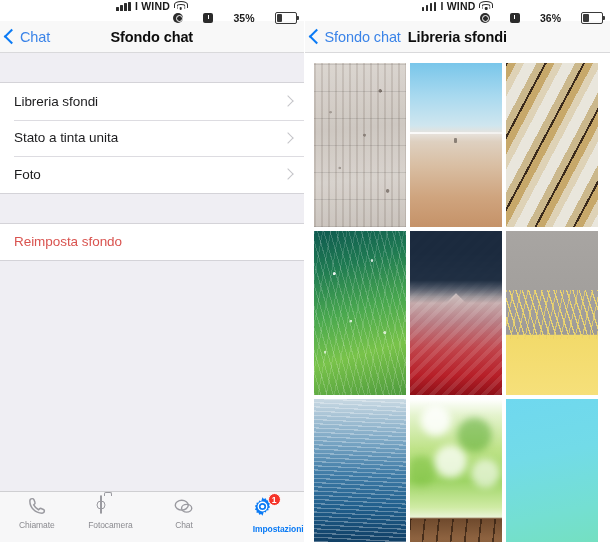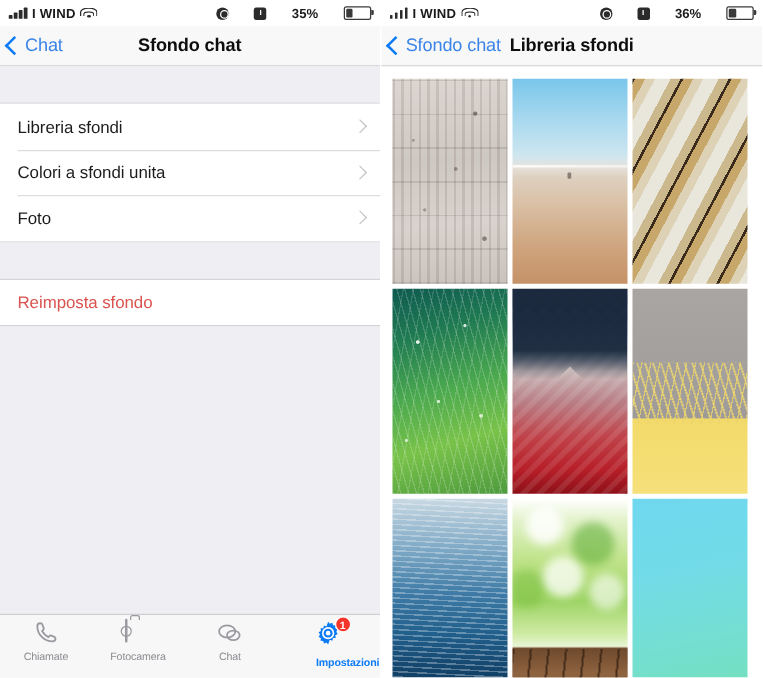--- a/index.html
+++ b/index.html
@@ -11,21 +11,21 @@
     -webkit-font-smoothing:antialiased;
   }
   .screens{display:flex;width:610px;height:542px;}
   .phone{position:relative;width:304px;height:542px;background:#ffffff;overflow:hidden;}
   .phone.right{width:306px;border-left:1px solid #ffffff;}
 
   
   .statusbar{
     height:21px;display:flex;align-items:center;
     padding:0 7px;background:#ffffff;position:relative;
-    font-size:11px;font-weight:bold;color:#1a1a1a;
+    font-size:11px;font-weight:bold;color:#1a1a1a;flex-direction:column;
   }
   .sb-left{display:flex;align-items:center;gap:4px;}
   .sb-center{position:absolute;left:0;right:0;text-align:center;font-size:11.5px;font-weight:bold;letter-spacing:.1px;}
   .sb-right{margin-left:auto;display:flex;align-items:center;gap:20px;position:relative;z-index:2;}
   .sig{display:flex;align-items:flex-end;gap:1.5px;height:9px;}
   .sig i{display:block;width:2.5px;background:#2b2b2b;border-radius:.5px;}
   .sig i:nth-child(1){height:3.5px}.sig i:nth-child(2){height:5.5px}
   .sig i:nth-child(3){height:7.5px}.sig i:nth-child(4){height:9px}
   .carrier{font-size:10.5px;font-weight:bold;letter-spacing:.2px;}
   .wifi{position:relative;width:13px;height:10px;}
@@ -261,21 +261,21 @@
 
     <div class="list-scroll">
       <div class="gapsec"></div>
 
       <div class="group">
         <div class="row">
           <span class="row-label">Libreria sfondi</span>
           <span class="chev-r"></span>
         </div>
         <div class="row">
-          <span class="row-label">Colori a sfondi unita</span>
+          <span class="row-label">Stato a tinta unita</span>
           <span class="chev-r"></span>
         </div>
         <div class="row">
           <span class="row-label">Foto</span>
           <span class="chev-r"></span>
         </div>
       </div>
 
       <div class="gapsec"></div>
 

